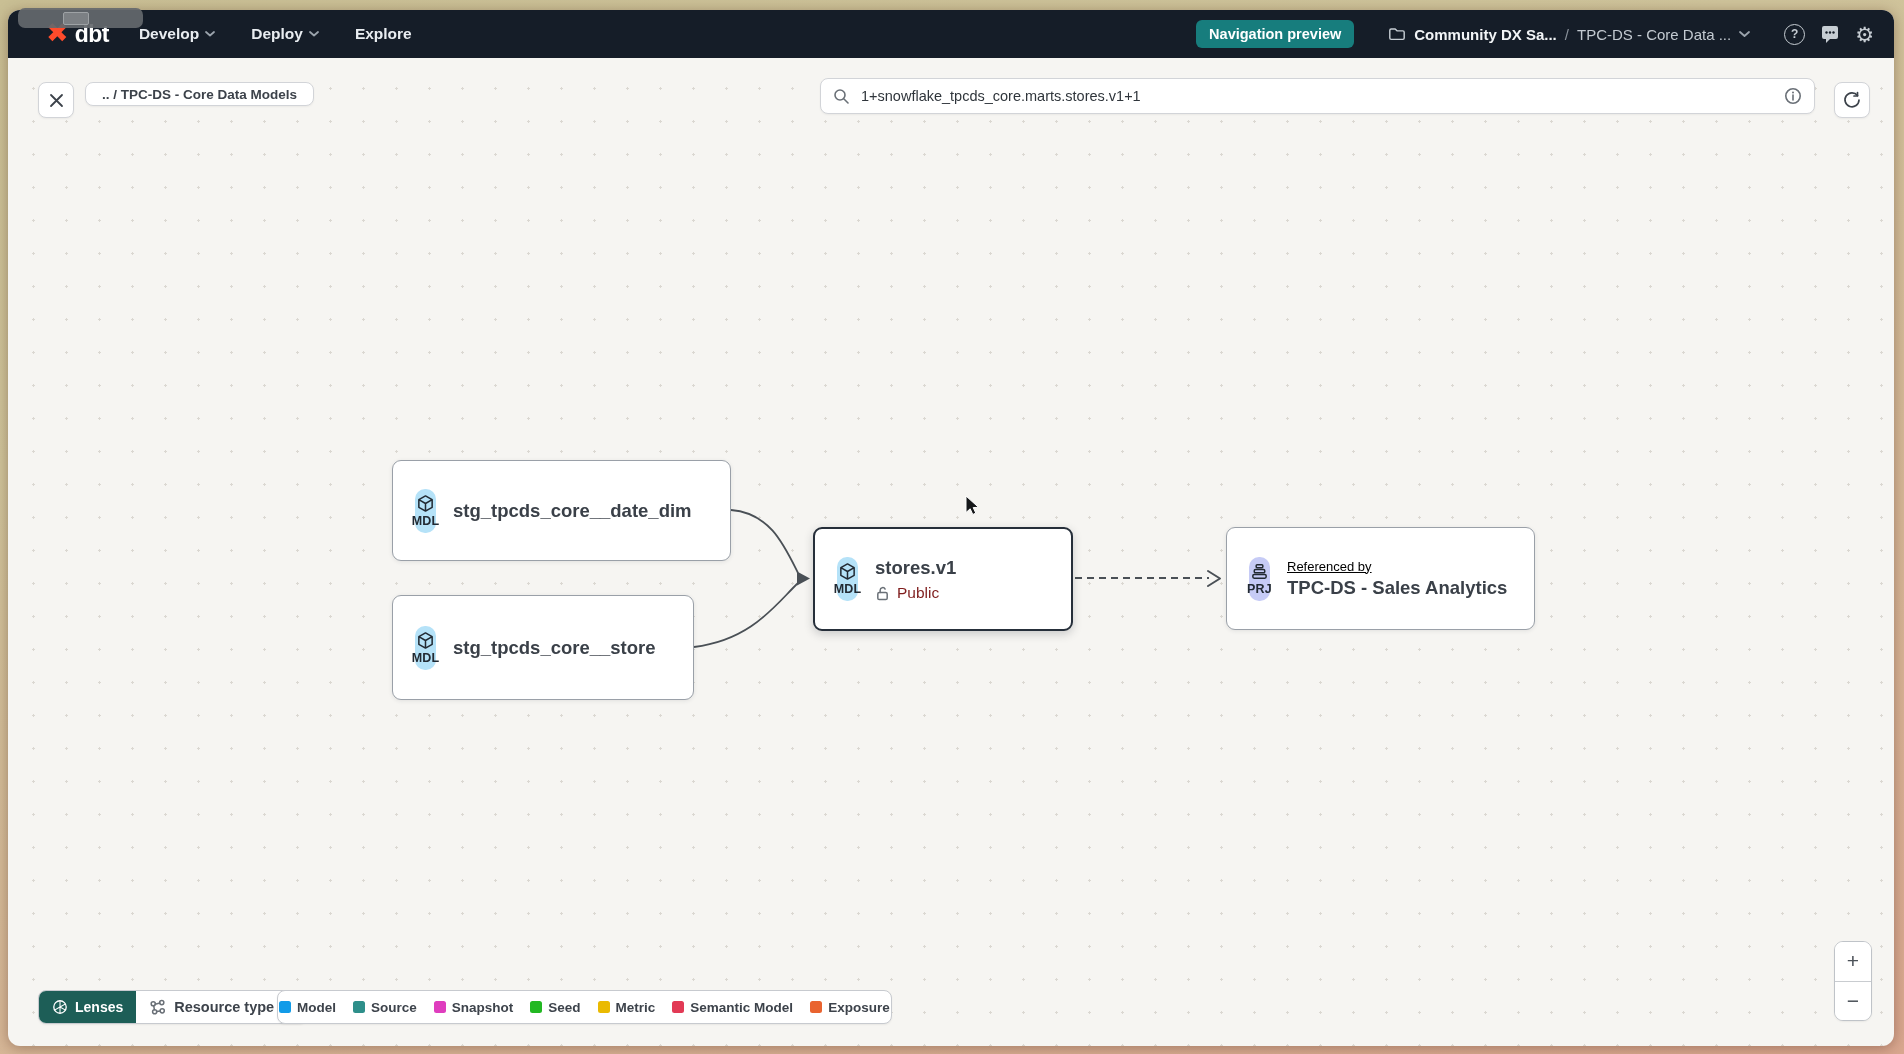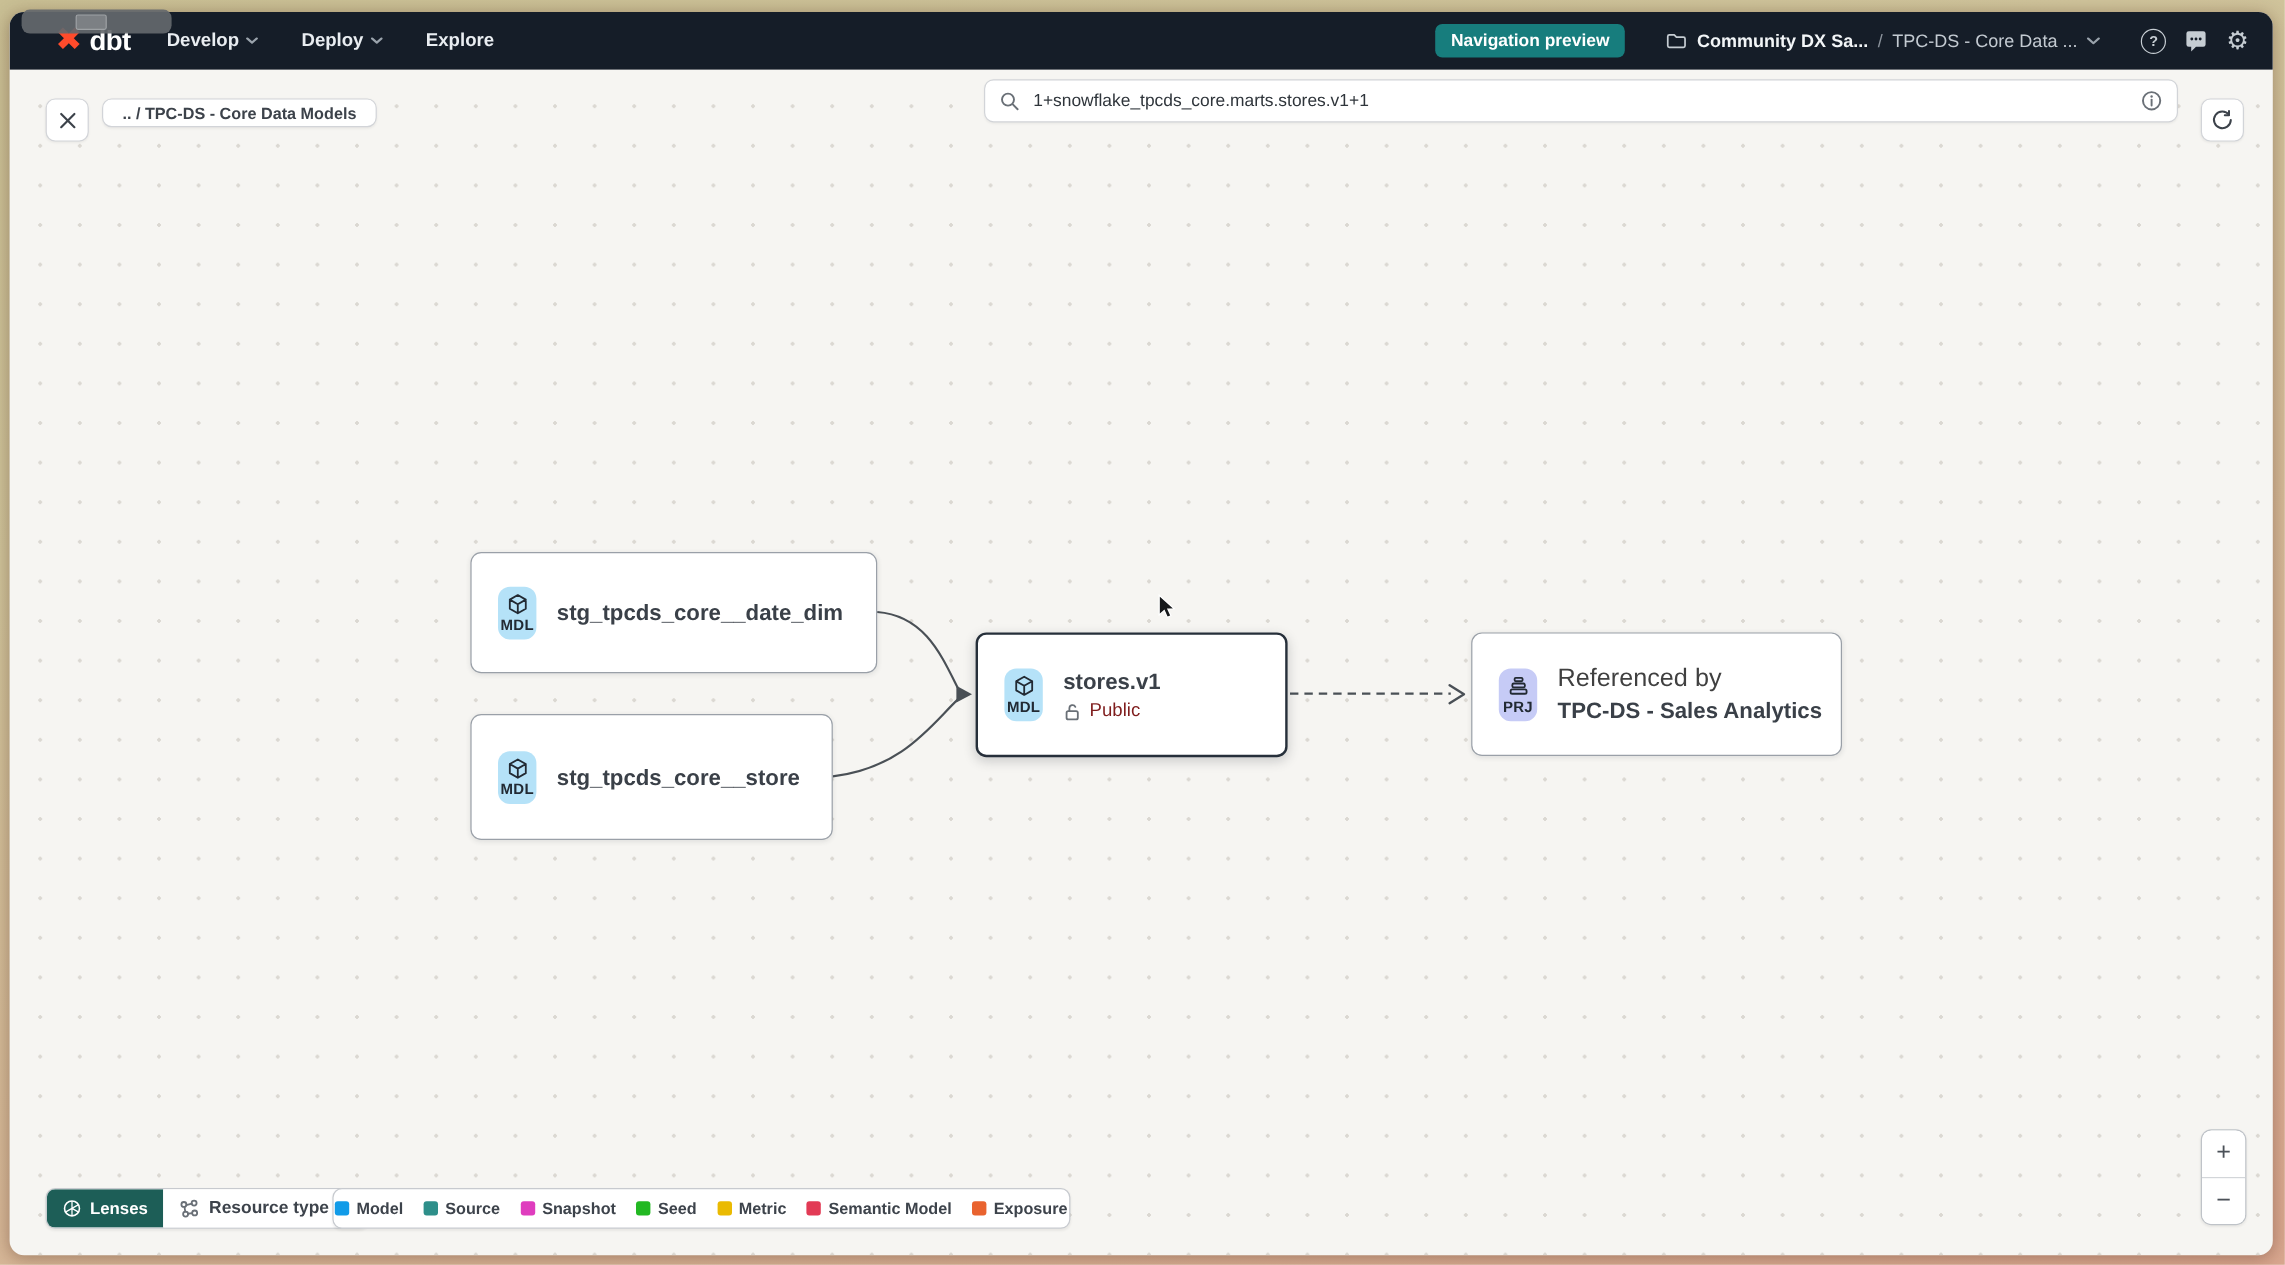--- a/index.html
+++ b/index.html
@@ -71,47 +71,47 @@
   }
   .close-btn{left:30px;top:72px;}
   .refresh-btn{left:1826px;top:72px;}
   .chip{
     position:absolute;left:77px;top:72px;height:24px;background:#fff;
     border:1px solid #d2d4d8;border-radius:8px;box-sizing:border-box;
     display:flex;align-items:center;padding:0 16px;font-size:13.5px;font-weight:600;
     color:#3c424a;cursor:pointer;box-shadow:0 1px 2px rgba(0,0,0,.05);white-space:nowrap;
   }
   .search-wrap{
-    position:absolute;left:812px;top:56px;width:995px;height:36px;background:#fff;
+    position:absolute;left:812px;top:68px;width:995px;height:36px;background:#fff;
     border:1px solid #d2d4d8;border-radius:8px;box-sizing:border-box;
     display:flex;align-items:center;padding:0 12px;gap:9px;
     box-shadow:0 1px 2px rgba(0,0,0,.05);
   }
   .search-wrap input{
     flex:1;border:none;outline:none;font-size:14.5px;color:#2f353b;
     font-family:"Liberation Sans","DejaVu Sans",sans-serif;background:transparent;
   }
   .icon-stroke{stroke:#6a7077;stroke-width:1.6;fill:none;stroke-linecap:round;stroke-linejoin:round;}
   .icon-stroke-light{stroke:#c6cdd3;stroke-width:1.6;fill:none;stroke-linecap:round;stroke-linejoin:round;}
 
   
   .node{
     position:absolute;background:#fff;border:1px solid #9aa0a8;border-radius:9px;
     box-sizing:border-box;display:flex;align-items:center;gap:17px;padding:0 22px;
     box-shadow:0 1px 4px rgba(40,45,55,.10);cursor:pointer;
   }
   .node.selected{border:2.5px solid #262f3a;box-shadow:0 3px 10px rgba(40,45,55,.22);}
   .badge{
-    width:32px;height:44px;border-radius:10px;flex:0 0 auto;
+    width:21px;height:44px;border-radius:10px;flex:0 0 auto;
     display:flex;flex-direction:column;align-items:center;justify-content:center;gap:1px;
   }
   .badge-label{font-size:12.5px;font-weight:700;color:#222a33;letter-spacing:.2px;}
   .node-label{font-size:18.5px;font-weight:600;color:#3a4048;white-space:nowrap;}
   .node-sub{display:flex;align-items:center;gap:7px;margin-top:5px;font-size:15.5px;color:#7f1d1d;font-weight:400;}
-  .node-overline{font-size:21px;color:#404040;font-weight:400;margin-bottom:3px;}
+  .node-overline{font-size:13px;color:#000000;font-weight:400;margin-bottom:3px;text-decoration:underline;}
   .node-col{display:flex;flex-direction:column;justify-content:center;}
 
   #node-date-dim{left:384px;top:450px;width:339px;height:101px;}
   #node-store{left:384px;top:585px;width:302px;height:105px;}
   #node-stores-v1{left:805px;top:517px;width:260px;height:104px;}
   #node-sales{left:1218px;top:517px;width:309px;height:103px;}
 
   .edges{position:absolute;left:0;top:0;pointer-events:none;}
 
   

